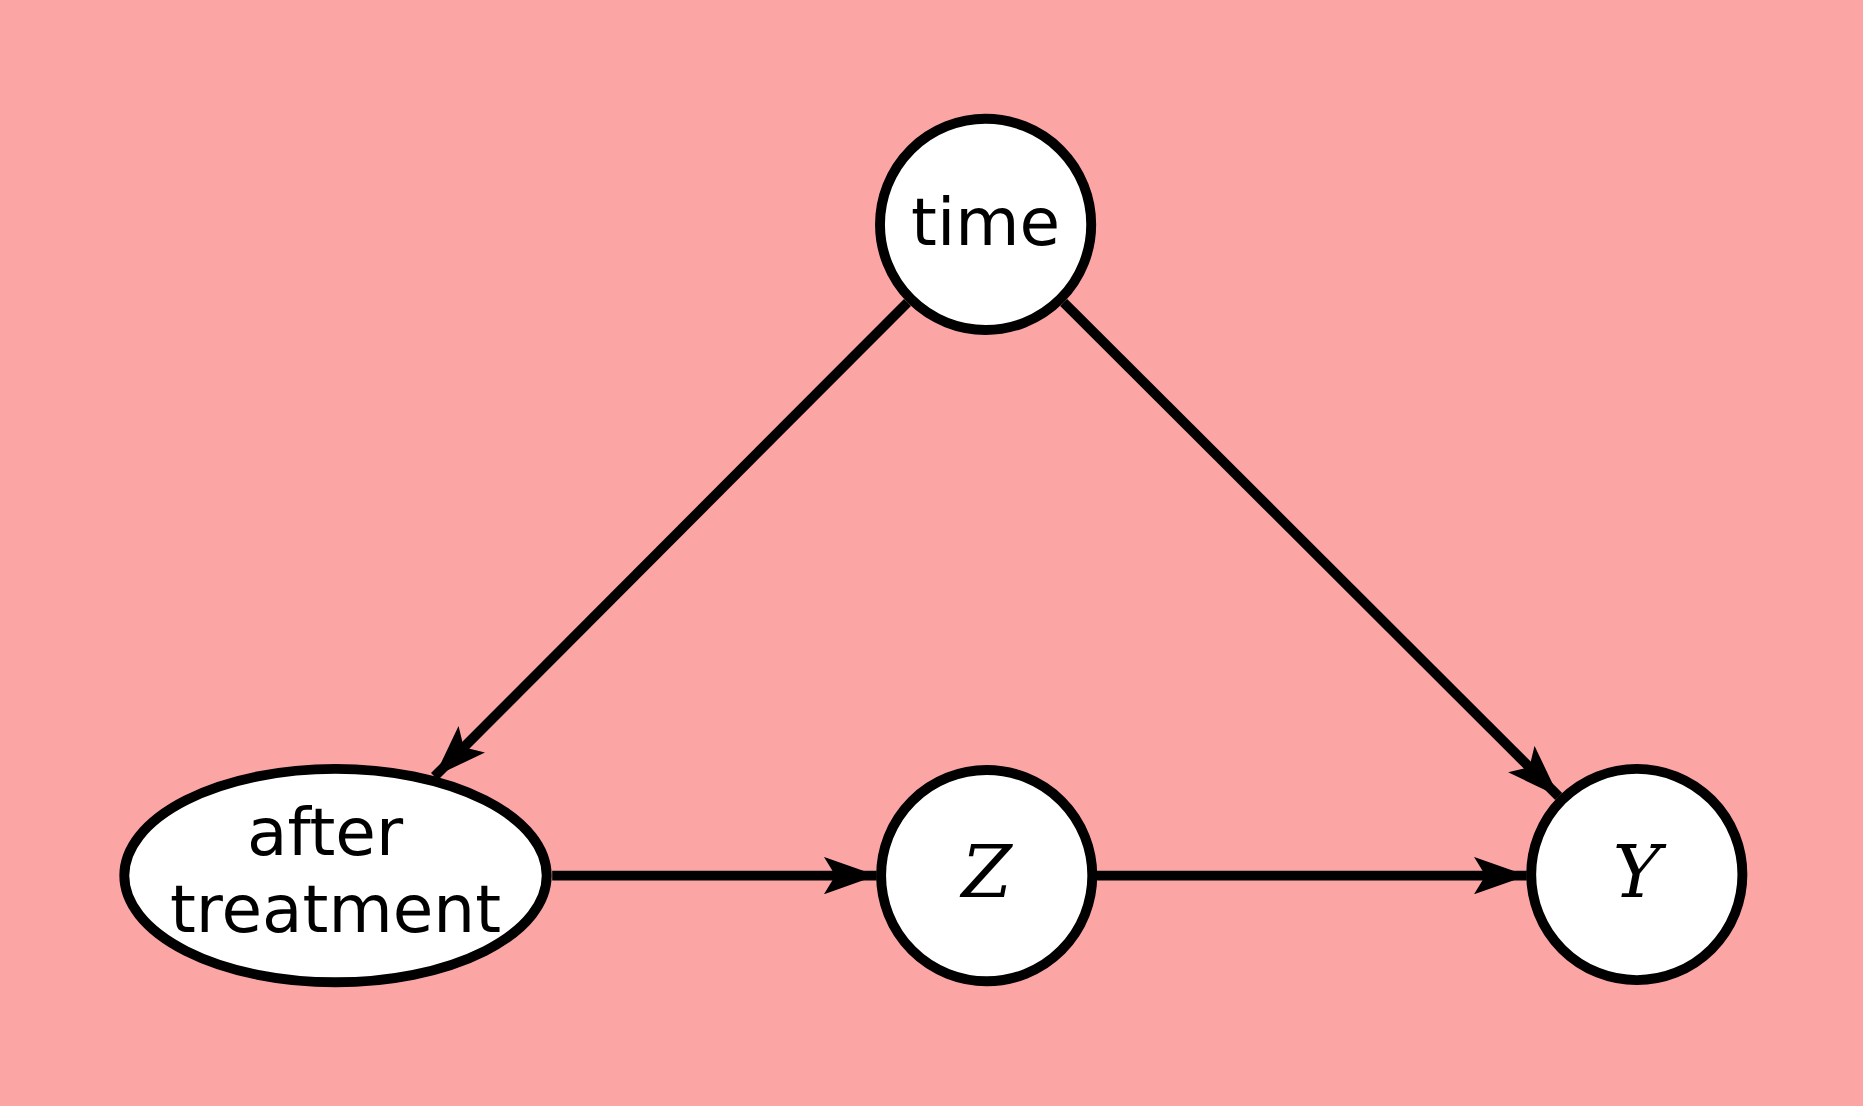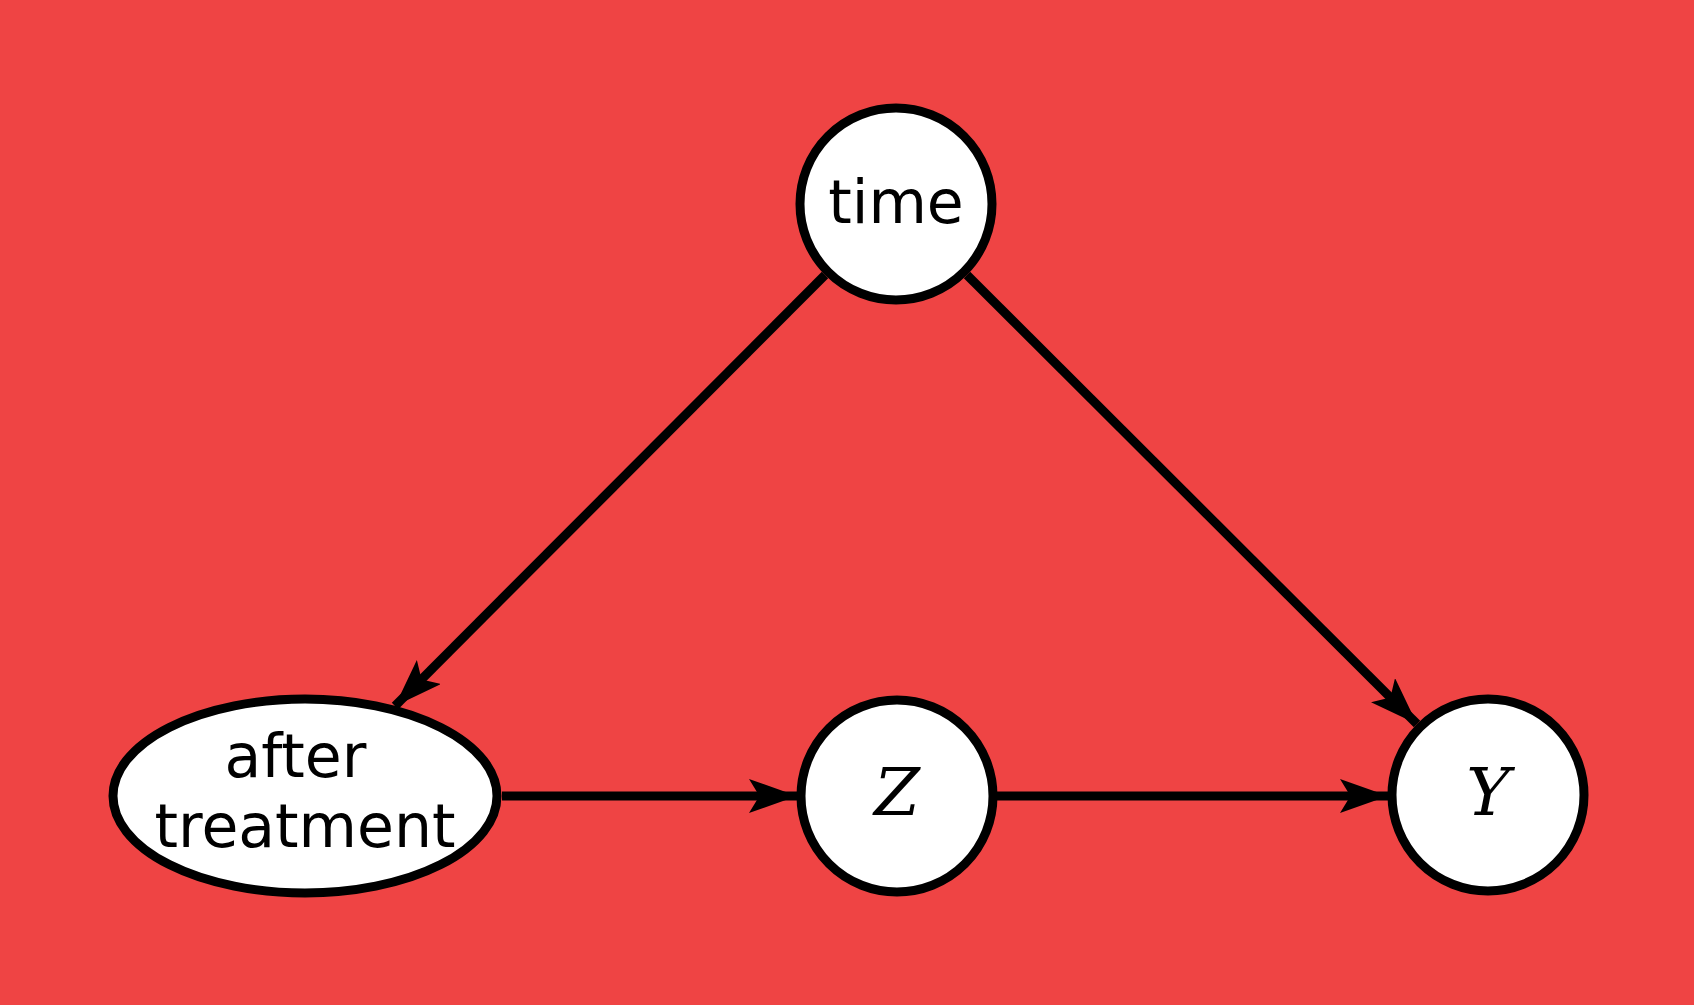--- a/index.html
+++ b/index.html
@@ -8,21 +8,21 @@
     background: #ffffff;
     width: 1694px;
     height: 1005px;
     overflow: hidden;
     font-family: "DejaVu Sans", "Liberation Sans", sans-serif;
   }
   .stage {
     position: relative;
     width: 1694px;
     height: 1005px;
-    background: #ef4444;
+    background: #fca5a5;
   }
   svg { display: block; }
   .node-shape {
     fill: #ffffff;
     stroke: #000000;
     stroke-width: 9;
   }
   .edge-line {
     stroke: #000000;
     stroke-width: 9;

